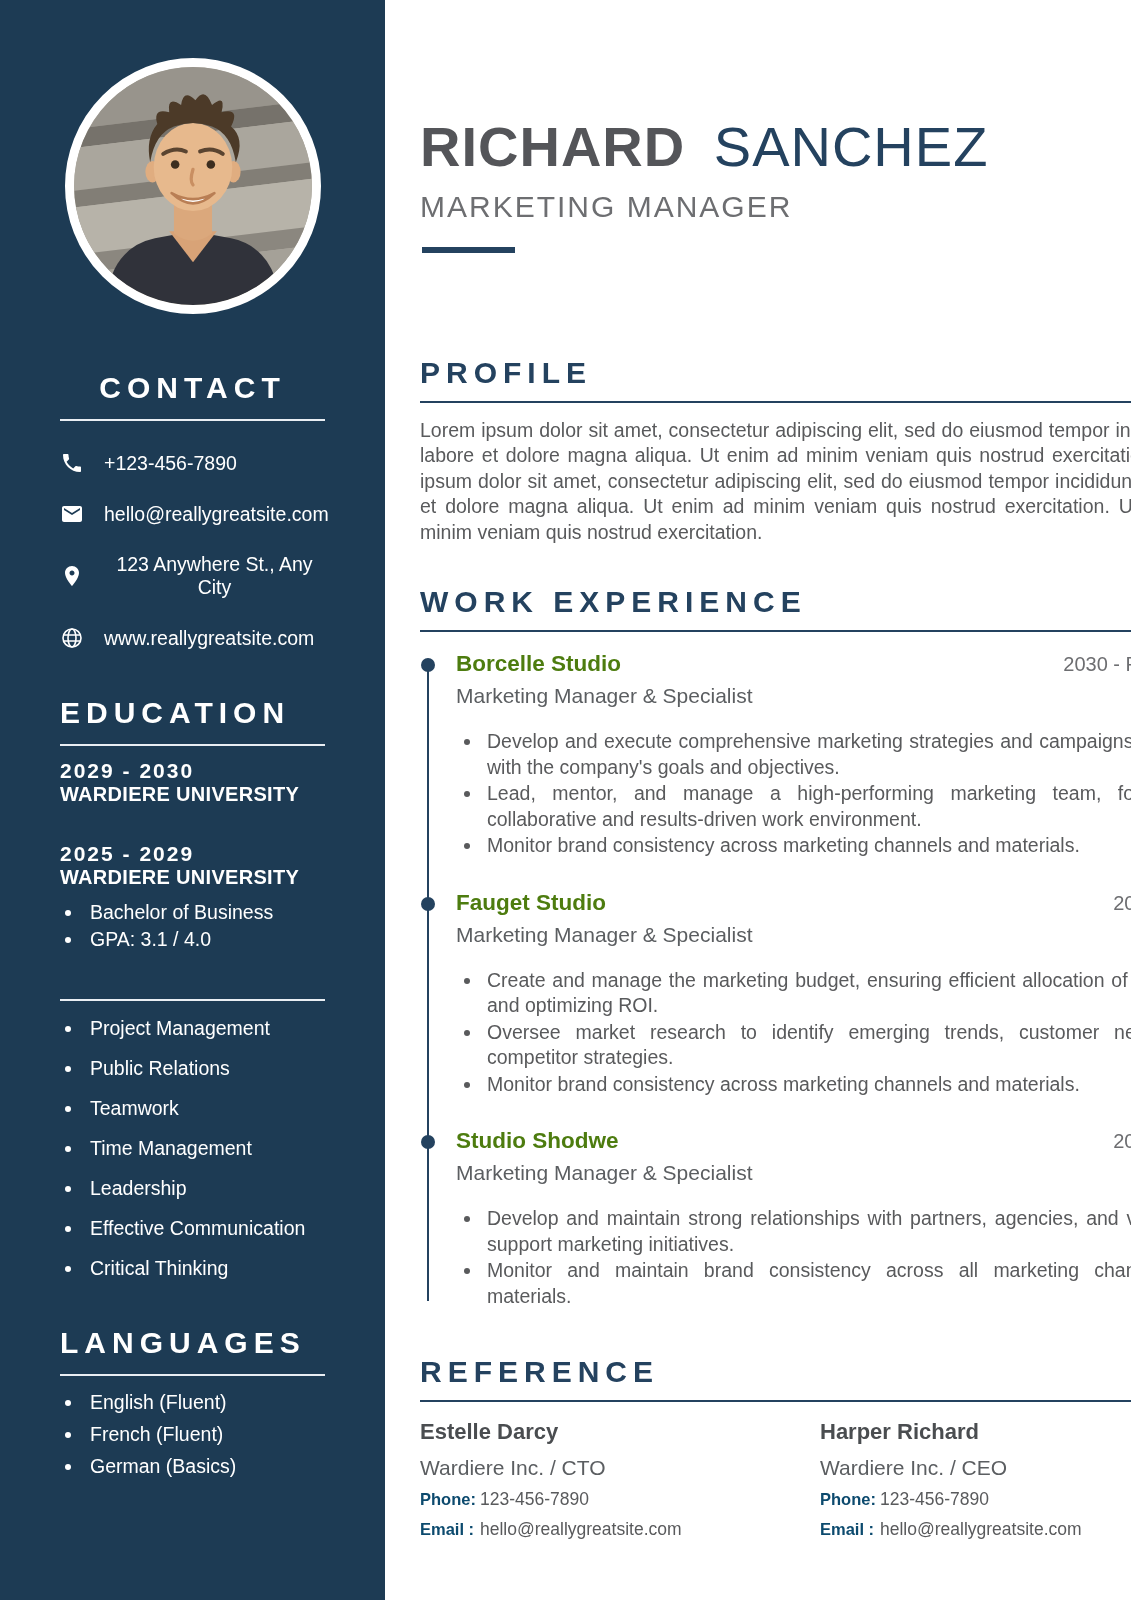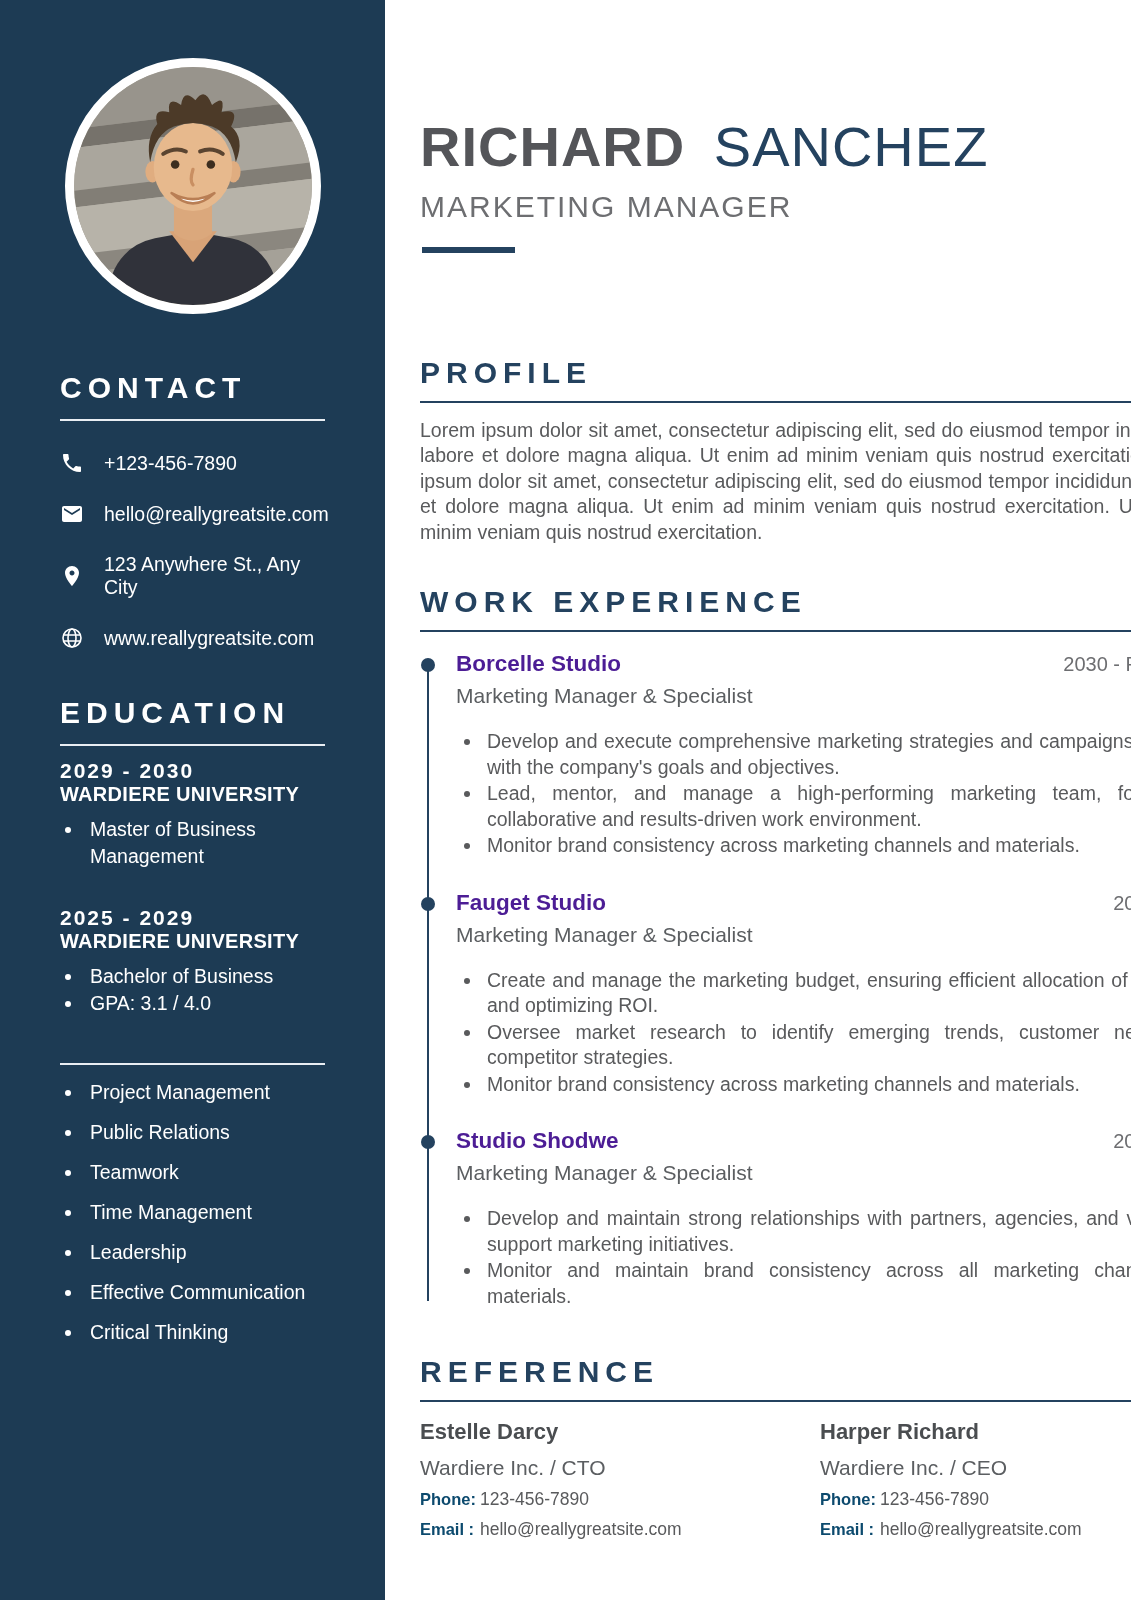--- a/index.html
+++ b/index.html
@@ -20,21 +20,21 @@
   .edu-entry{margin-top:13px;}
   .edu-entry + .edu-entry{margin-top:36px;}
   .edu-years{font-size:21px;font-weight:bold;letter-spacing:2px;}
   .edu-school{font-size:20px;font-weight:bold;letter-spacing:.3px;}
   ul.s-bullets{margin:10px 0 0 0;padding-left:24px;list-style:disc;}
   ul.s-bullets li{font-size:19.5px;line-height:27px;padding-left:6px;}
   ul.skills{margin-top:14px;}
   ul.skills li{margin-bottom:13px;}
   ul.langs{margin-top:13px;}
   ul.langs li{margin-bottom:5px;}
-  .mt-c{margin-top:57px;}
+  .mt-c{margin-top:57px;text-align:center;}
   .mt-e{margin-top:46px;}
   .mt-s{margin-top:46px;}
   .mt-l{margin-top:44px;}
 
   
   .main{flex:1;box-sizing:border-box;padding:0 64px 0 35px;color:#58595b;}
   .header{margin-top:118px;}
   .name{font-size:56px;letter-spacing:1px;line-height:1.05;}
   .name .first{font-weight:bold;color:#545559;}
   .name .last{font-weight:400;color:#24425f;margin-left:12px;}
@@ -46,21 +46,21 @@
   .profile-sec{margin-top:103px;}
   .profile-text{margin-top:15px;font-size:19.5px;line-height:25.5px;text-align:justify;color:#595a5c;}
 
   .xp-sec{margin-top:40px;}
   .xp-list{position:relative;margin-top:19px;}
   .xp-line{position:absolute;left:7px;top:13px;bottom:8px;width:2px;background:#24425f;}
   .xp-entry{position:relative;padding-left:36px;margin-bottom:31px;}
   .xp-entry:last-child{margin-bottom:0;}
   .xp-dot{position:absolute;left:1px;top:7px;width:14px;height:14px;border-radius:50%;background:#24425f;}
   .xp-head{display:flex;justify-content:space-between;align-items:baseline;}
-  .xp-company{font-size:22.5px;font-weight:bold;color:#4c1d95;}
+  .xp-company{font-size:22.5px;font-weight:bold;color:#4d7c0f;}
   .xp-period{font-size:20px;color:#6d6e71;}
   .xp-role{font-size:21px;color:#5b5e61;margin-top:7px;}
   ul.xp-bullets{margin:21px 0 0 0;padding-left:27px;list-style:disc;}
   ul.xp-bullets li{font-size:19.5px;line-height:25.5px;text-align:justify;color:#595a5c;padding-left:4px;margin-bottom:1px;}
 
   .ref-sec{margin-top:46px;}
   .ref-cols{display:flex;margin-top:17px;}
   .ref-col{width:400px;min-width:0;}
   .ref-name{font-size:22px;font-weight:bold;color:#4a4d50;}
   .ref-company{font-size:21px;color:#5b5e61;margin-top:11px;}
@@ -149,23 +149,20 @@
       </div>
     </section>
 
     <section class="s-section mt-e">
       <div class="s-heading">EDUCATION</div>
       <div class="s-rule"></div>
 
       <div class="edu-entry">
         <div class="edu-years">2029 - 2030</div>
         <div class="edu-school">WARDIERE UNIVERSITY</div>
-        <ul class="s-bullets">
-          <li>Master of Business Management</li>
-        </ul>
       </div>
 
       <div class="edu-entry">
         <div class="edu-years">2025 - 2029</div>
         <div class="edu-school">WARDIERE UNIVERSITY</div>
         <ul class="s-bullets">
           <li>Bachelor of Business</li>
           <li>GPA: 3.1 / 4.0</li>
         </ul>
       </div>
@@ -177,20 +174,30 @@
         <li>Project Management</li>
         <li>Public Relations</li>
         <li>Teamwork</li>
         <li>Time Management</li>
         <li>Leadership</li>
         <li>Effective Communication</li>
         <li>Critical Thinking</li>
       </ul>
     </section>
 
+    <section class="s-section mt-l">
+      <div class="s-heading">LANGUAGES</div>
+      <div class="s-rule"></div>
+      <ul class="s-bullets langs">
+        <li>English (Fluent)</li>
+        <li>French (Fluent)</li>
+        <li>German (Basics)</li>
+
+      </ul>
+    </section>
   </aside>
 
   <main class="main">
 
     <header class="header">
       <div class="name">
         <span class="first">RICHARD</span>
         <span class="last">SANCHEZ</span>
       </div>
       <div class="job-title">MARKETING MANAGER</div>

